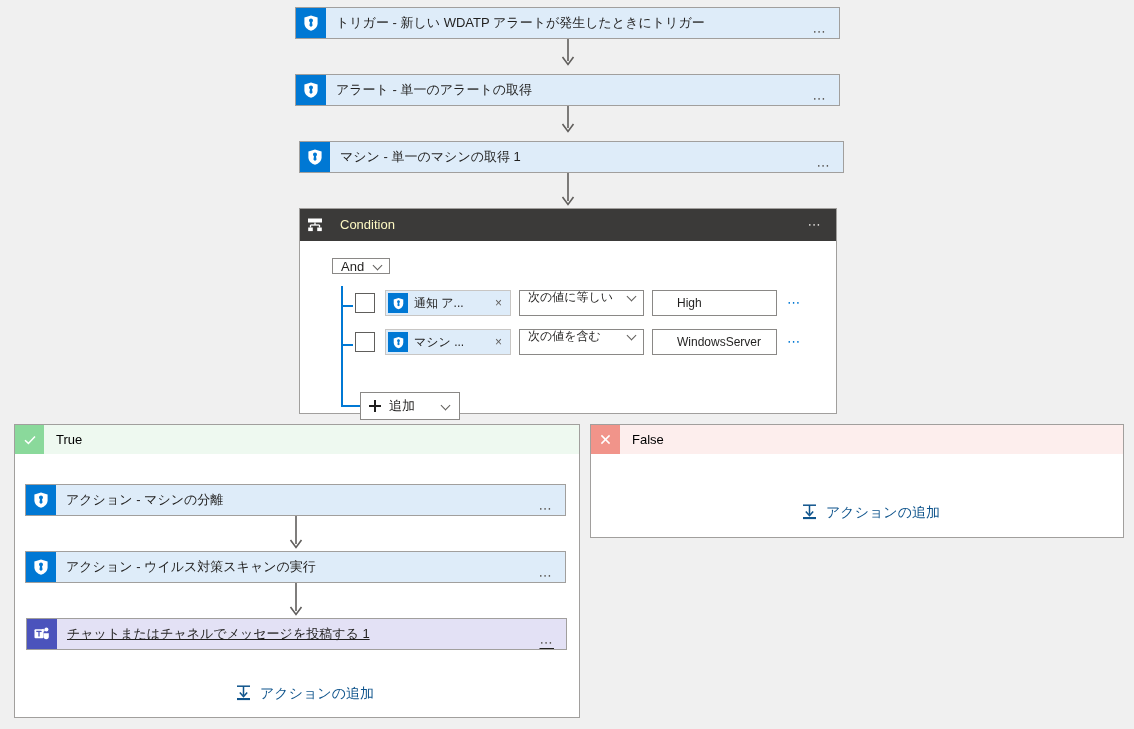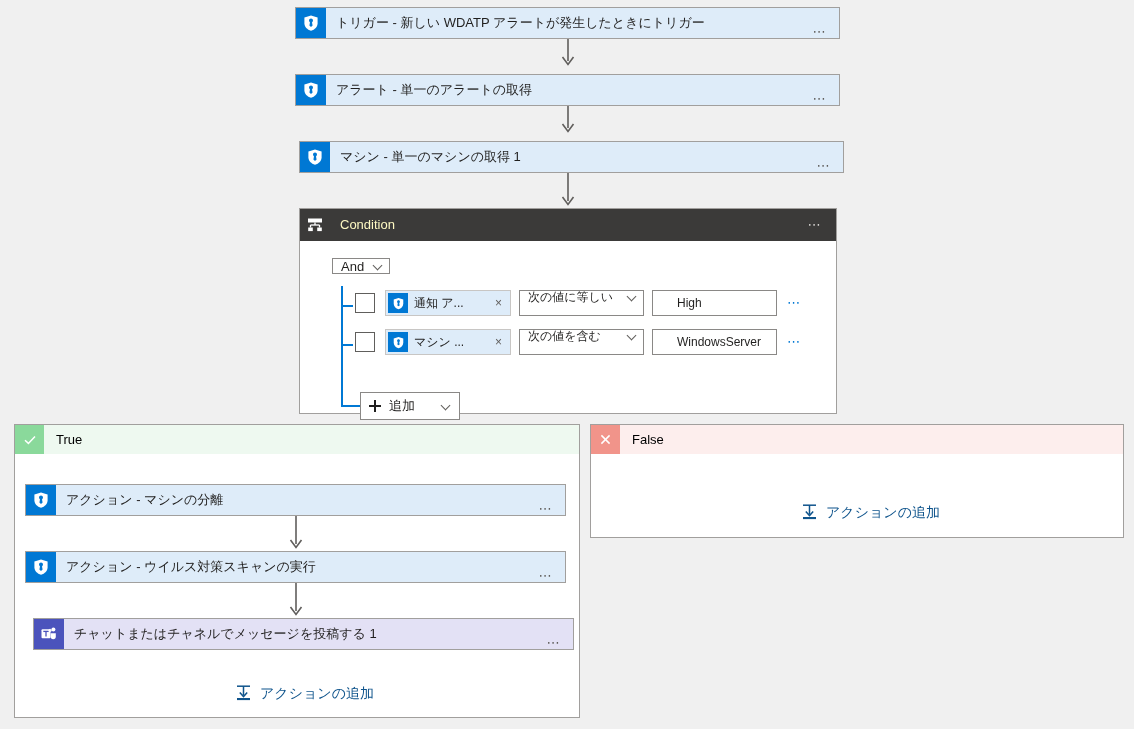--- a/index.html
+++ b/index.html
@@ -477,21 +477,21 @@
       <span class="ellipsis">⋯</span>
     </div>
 
     <div class="arrow" style="left:271px; top:158px; height:34px;">
       <svg width="20" height="34" viewBox="0 0 20 34">
         <line x1="10" y1="0" x2="10" y2="28" stroke="#605e5c" stroke-width="1.6"></line>
         <polyline points="4.5,24 10,31.5 15.5,24" fill="none" stroke="#605e5c" stroke-width="1.6"></polyline>
       </svg>
     </div>
 
-    <div class="card teams" style="left:18px; top:193px; width:541px;">
+    <div class="card teams" style="left:11px; top:193px; width:541px;text-decoration:underline;">
       <span class="icon-box">
         <svg width="18" height="18" viewBox="0 0 18 18">
           <rect x="1.5" y="4.2" width="9" height="9" rx="1" fill="#ffffff"></rect>
           <line x1="3.3" y1="6.4" x2="8.7" y2="6.4" stroke="#4b53bc" stroke-width="1.3"></line>
           <line x1="6" y1="6.4" x2="6" y2="11.4" stroke="#4b53bc" stroke-width="1.3"></line>
           <circle cx="13.4" cy="4.6" r="2" fill="#ffffff"></circle>
           <path d="M10.6 8.2 h5.2 v3.4 a2.6 2.6 0 0 1 -2.6 2.6 a2.6 2.6 0 0 1 -2.6 -2.6 z" fill="#ffffff"></path>
           <circle cx="10.1" cy="5.3" r="1.6" fill="#ffffff" opacity="0.85"></circle>
         </svg>
       </span>

